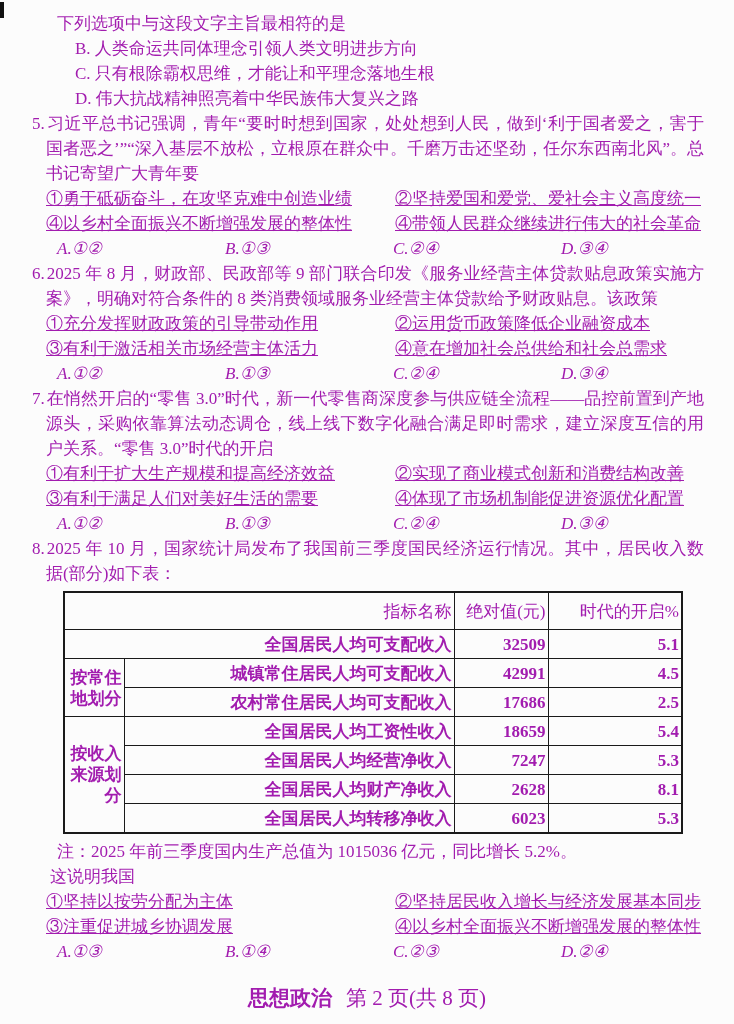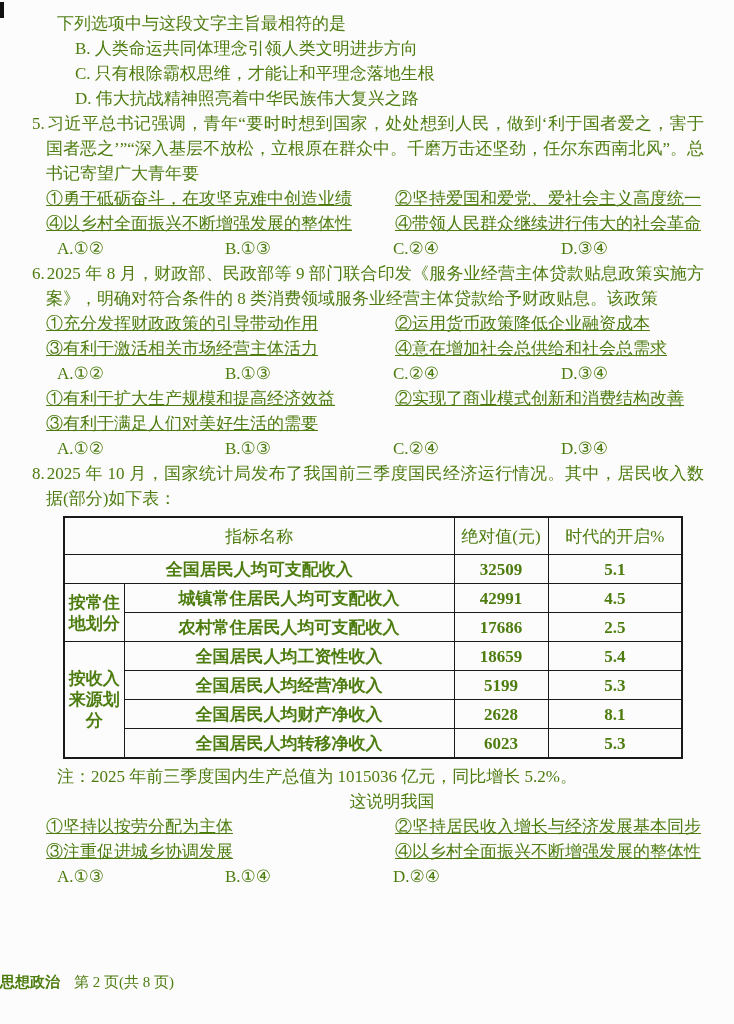--- a/index.html
+++ b/index.html
@@ -1,21 +1,21 @@
 <!DOCTYPE html>
 <html><head>
 <meta charset="utf-8">
 <style>
   html,body{margin:0;padding:0;background:#e8e8e8;}
   .page{
     position:relative;
     width:734px;height:1024px;
     background:#fcfcfc;
     font-family:"Liberation Serif","DejaVu Serif",serif;
-    color:#4d7c0f;
+    color:#a21caf;
     font-size:17px;
     line-height:25px;
     overflow:hidden;
     box-sizing:border-box;
   }
   .content{padding-top:11px;}
   .scan-mark{position:absolute;left:0;top:2px;width:4px;height:16px;background:#111;}
 
   
   .q4-stem{margin-left:57px;}
@@ -23,50 +23,50 @@
 
   
   .stem{margin-left:46px;margin-right:30px;text-indent:-14px;text-align:justify;}
   .stem .qnum{margin-right:2px;}
 
   
   .items{display:grid;grid-template-columns:349px auto;margin-left:46px;margin-right:20px;text-decoration:underline;}
   .items .item{white-space:nowrap;}
 
   
-  .choices{display:grid;grid-template-columns:168px 168px 168px auto;margin-left:57px;}
+  .choices{display:grid;grid-template-columns:168px 168px 168px auto;margin-left:57px;font-style:italic;}
   .choices .choice{white-space:nowrap;}
 
   
   .income-table{
     border-collapse:collapse;
     margin:5px 0 5px 63px;
     border:2px solid #1a1a1a;
     table-layout:fixed;
   }
   .income-table td{
     border:1px solid #1a1a1a;
-    text-align:center;
+    text-align:right;
     vertical-align:middle;
     font-size:17px;
     padding:0 2px;
     line-height:21px;
   }
   .col-group{width:60px;}
   .col-indicator{width:330px;}
   .col-value{width:94px;}
   .col-growth{width:134px;}
   .income-table .hrow td{height:36px;}
   .income-table .drow td{height:28px;font-weight:bold;}
   .note-line{margin-left:57px;}
-  .stem2{margin-left:50px;text-align:center;}
+  .stem2{margin-left:50px;}
 
   .footer{
-    position:absolute;left:0;bottom:29px;width:100%;
-    font-size:15px;
+    position:absolute;left:0;bottom:13px;width:100%;
+    text-align:center;font-size:21px;
   }
   .footer .subject{font-family:"Liberation Sans","DejaVu Sans",sans-serif;font-weight:bold;margin-right:14px;}
 </style>
 </head>
 <body>
 
 <div class="page">
   <div class="scan-mark"></div>
 
   <div class="content">
@@ -104,24 +104,26 @@
       </div>
       <div class="choices">
         <div class="choice">A.①②</div>
         <div class="choice">B.①③</div>
         <div class="choice">C.②④</div>
         <div class="choice">D.③④</div>
       </div>
     </div>
 
     <div class="q-block">
+      <div class="stem"><span class="qnum">7.</span><span>在悄然开启的“零售 3.0”时代，新一代零售商深度参与供应链全流程——品控前置到产地源头，采购依靠算法动态调仓，线上线下数字化融合满足即时需求，建立深度互信的用户关系。“零售 3.0”时代的开启</span></div>
       <div class="items">
         <div class="item">①有利于扩大生产规模和提高经济效益</div>
         <div class="item">②实现了商业模式创新和消费结构改善</div>
         <div class="item">③有利于满足人们对美好生活的需要</div>
+        <div class="item">④体现了市场机制能促进资源优化配置</div>
       </div>
       <div class="choices">
         <div class="choice">A.①②</div>
         <div class="choice">B.①③</div>
         <div class="choice">C.②④</div>
         <div class="choice">D.③④</div>
       </div>
     </div>
 
     <div class="q-block">
@@ -157,21 +159,21 @@
           <td>2.5</td>
         </tr>
         <tr class="drow">
           <td rowspan="4">按收入来源划分</td>
           <td>全国居民人均工资性收入</td>
           <td>18659</td>
           <td>5.4</td>
         </tr>
         <tr class="drow">
           <td>全国居民人均经营净收入</td>
-          <td>5199</td>
+          <td>7247</td>
           <td>5.3</td>
         </tr>
         <tr class="drow">
           <td>全国居民人均财产净收入</td>
           <td>2628</td>
           <td>8.1</td>
         </tr>
         <tr class="drow">
           <td>全国居民人均转移净收入</td>
           <td>6023</td>
@@ -184,20 +186,21 @@
       <div class="stem2">这说明我国</div>
       <div class="items">
         <div class="item">①坚持以按劳分配为主体</div>
         <div class="item">②坚持居民收入增长与经济发展基本同步</div>
         <div class="item">③注重促进城乡协调发展</div>
         <div class="item">④以乡村全面振兴不断增强发展的整体性</div>
       </div>
       <div class="choices">
         <div class="choice">A.①③</div>
         <div class="choice">B.①④</div>
+        <div class="choice">C.②③</div>
         <div class="choice">D.②④</div>
       </div>
     </div>
 
   </div>
 
   <div class="footer">
     <span class="subject">思想政治</span><span class="pageinfo">第 2 页(共 8 页)</span>
   </div>
 </div>

